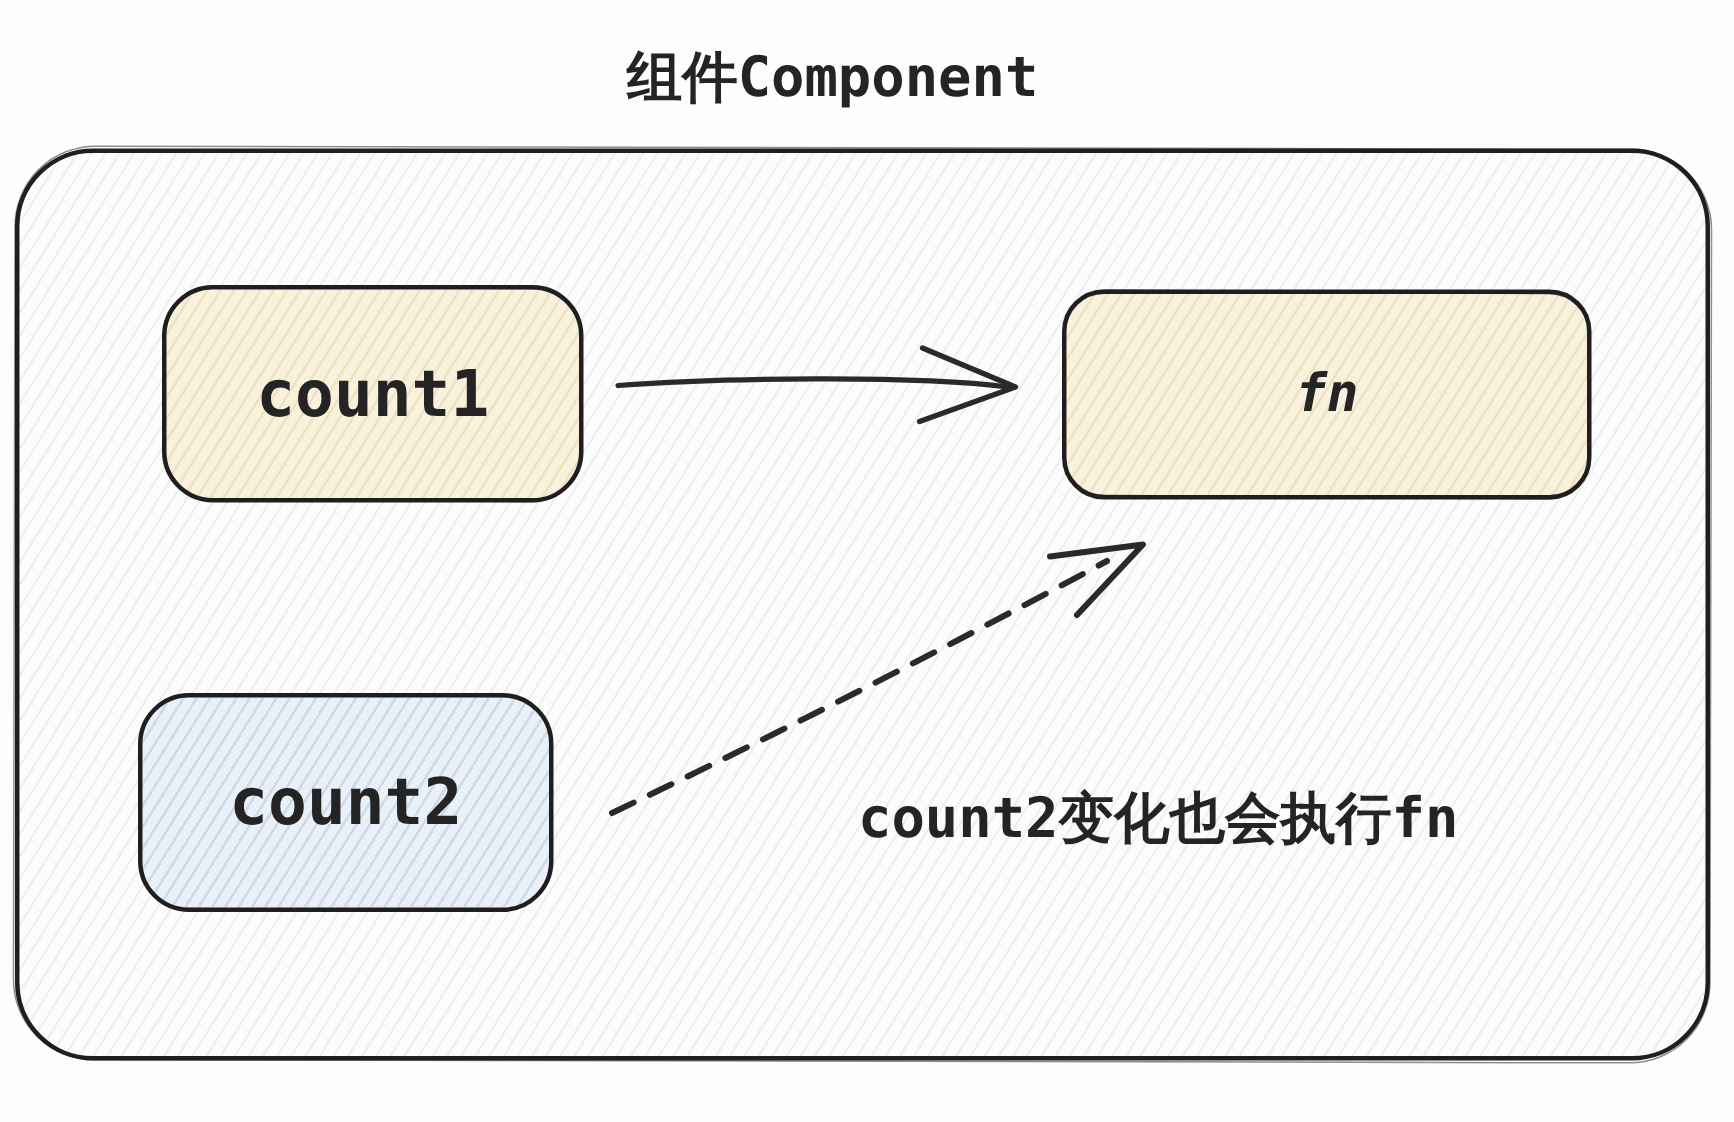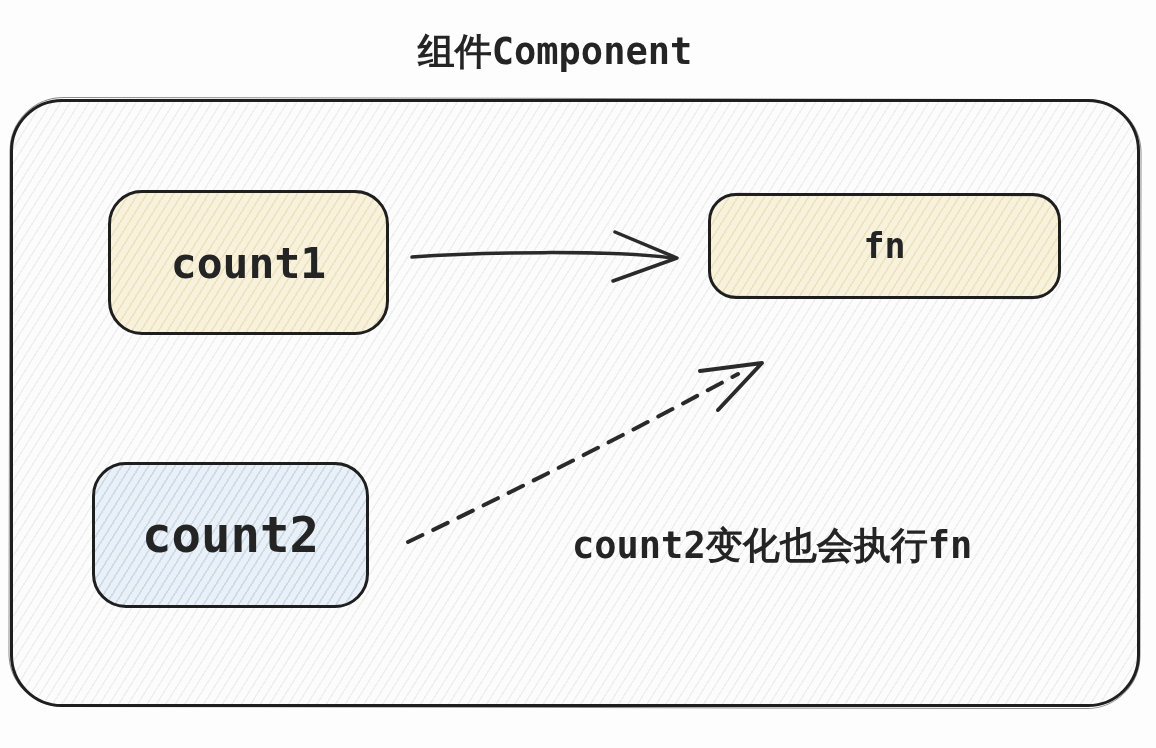--- a/index.html
+++ b/index.html
@@ -58,30 +58,31 @@
       rgba(185,155,55,0.17) 0 1.7px, transparent 1.7px 7.5px);
     font-size:43px;
     margin-left:16px;
   }
   .box-count2 {
     left:92px; top:462px; width:277px; height:146px;
     border-radius:34px;
     background-color:var(--blue);
     background-image:repeating-linear-gradient(122deg,
       rgba(85,125,165,0.19) 0 1.7px, transparent 1.7px 7.5px);
-    font-size:49px;
+    font-size:43px;
   }
   .box-fn {
-    left:708px; top:193px; width:353px; height:106px;
+    left:708px; top:193px; width:353px; height:140px;
     border-radius:28px;
     background-color:var(--cream);
     background-image:repeating-linear-gradient(122deg,
       rgba(185,155,55,0.17) 0 1.7px, transparent 1.7px 7.5px);
     font-size:35px;
     line-height:43px;
+    font-style:italic;
   }
   .box-fn .sub {
     font-size:37px; font-weight:500; letter-spacing:1px;
   }
 
   .annotation {
     position:absolute; left:572px; top:521px;
     font-size:37px; font-weight:bold;
   }
 

